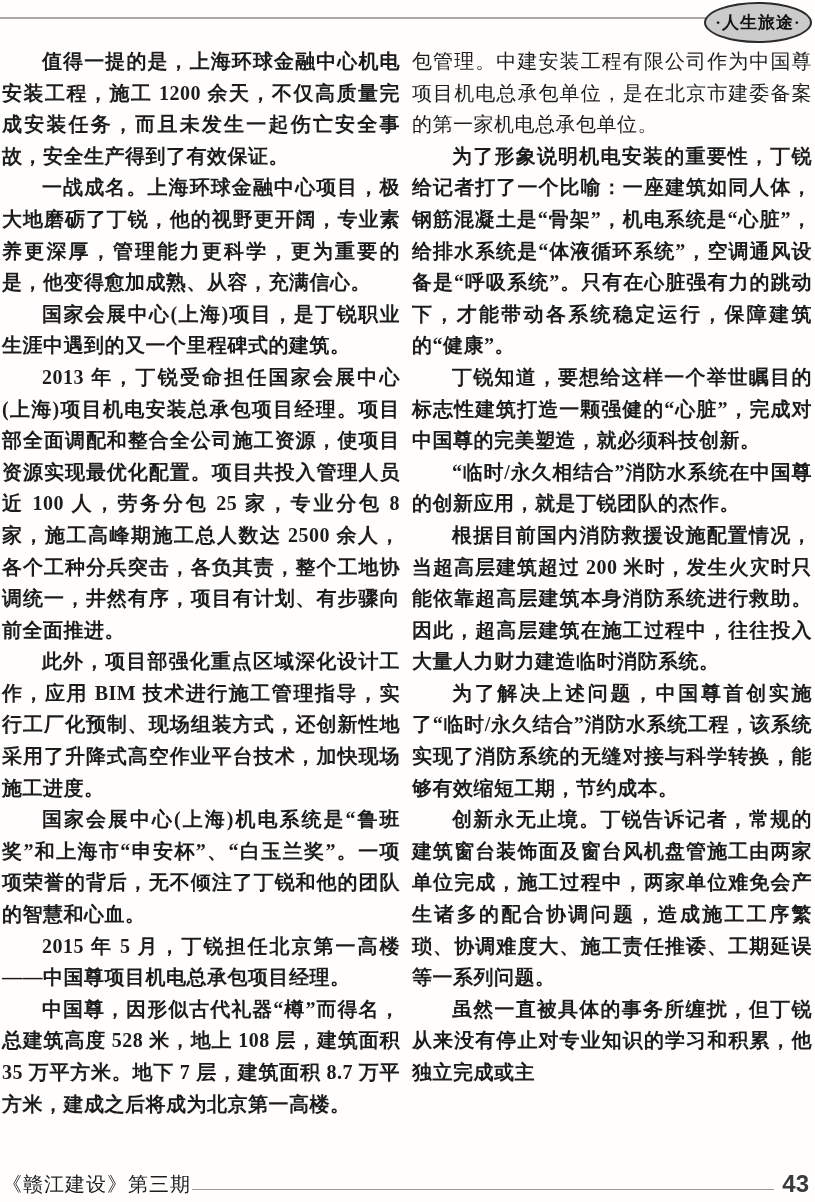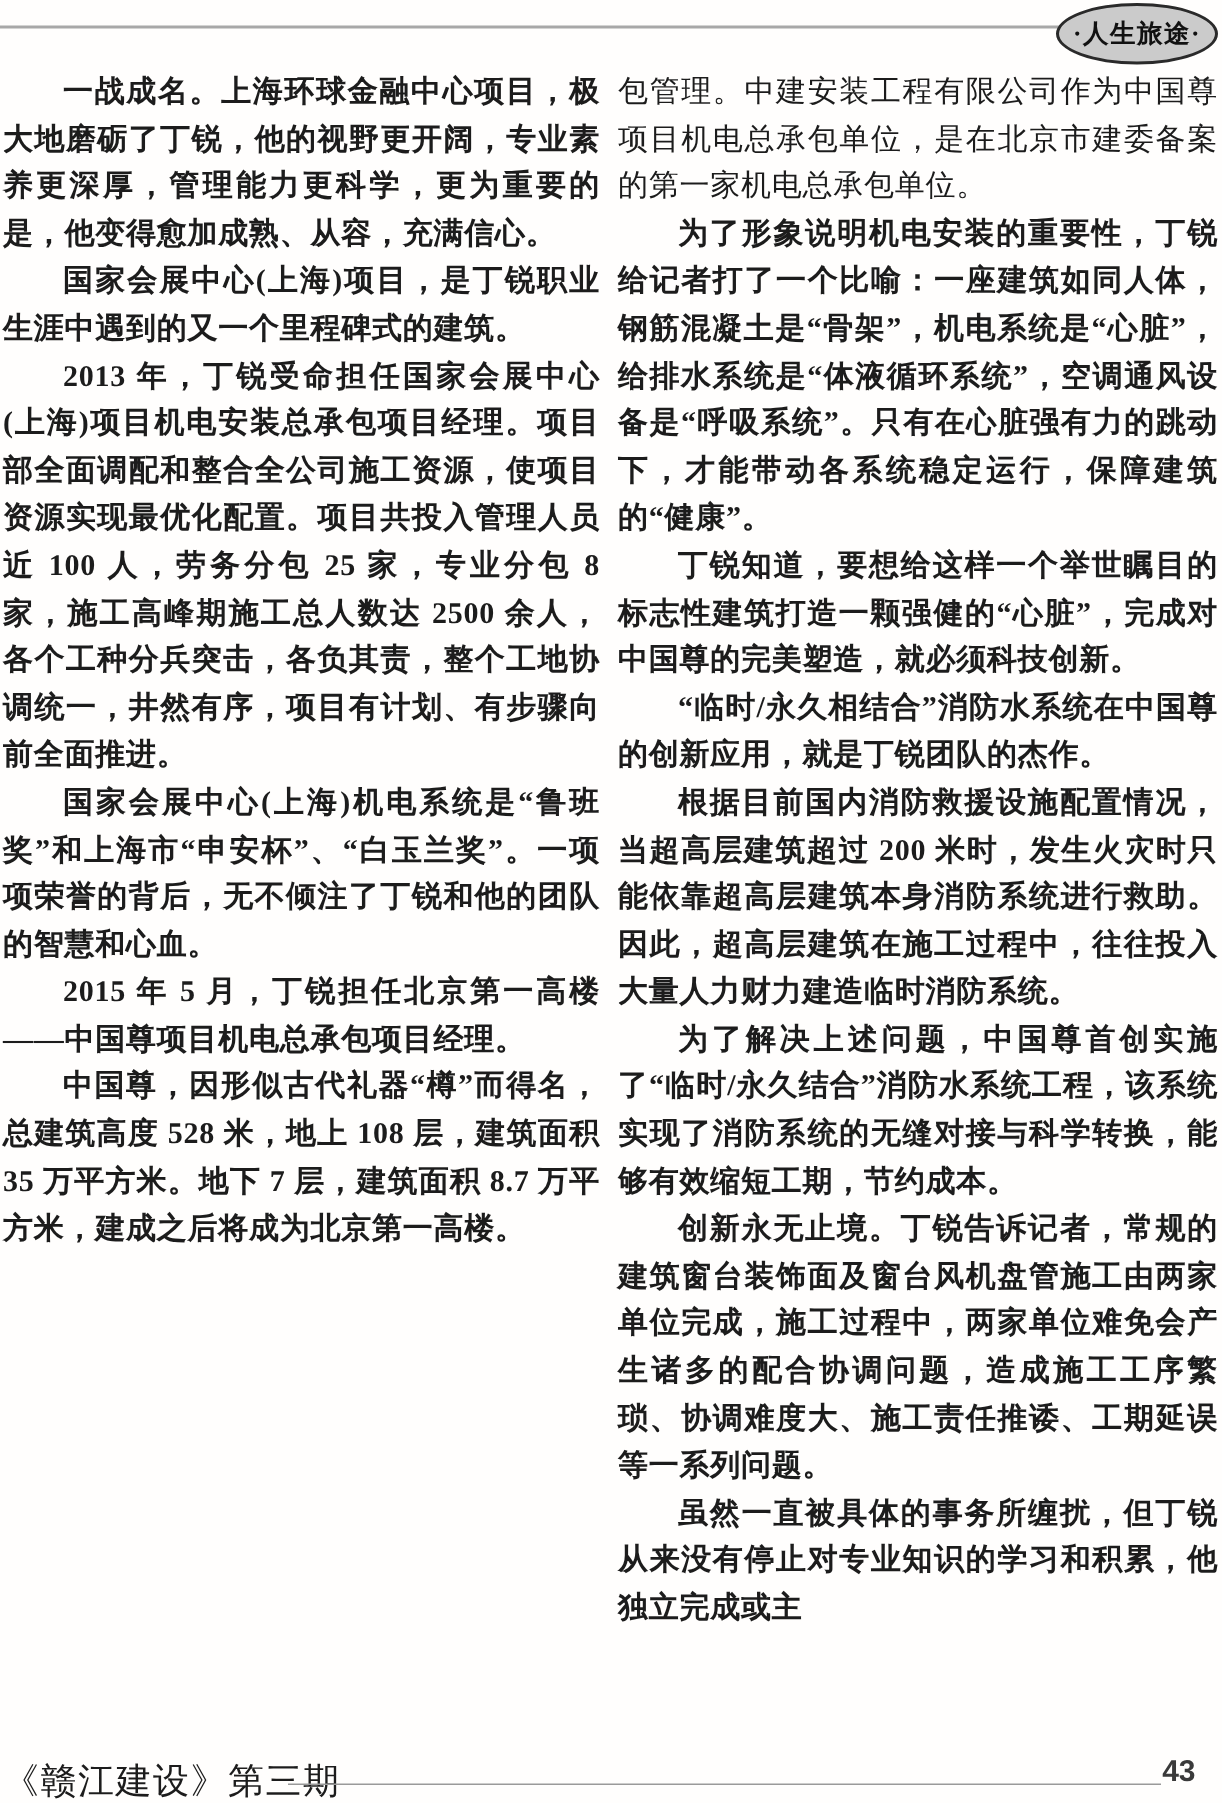--- a/index.html
+++ b/index.html
@@ -57,55 +57,57 @@
   .col-left  { left: 2px;   width: 398px; }
   .col-right { left: 412px; width: 400px; }
   .col p { margin: 0; }
   .col p.ind { text-indent: 2em; font-weight: bold; }
 
   
   .footer-journal {
     position: absolute;
     left: 2px;
     top: 1171px;
-    font-size: 24px;
+    font-size: 20px;
     letter-spacing: 1px;
     color: #1c1c1c;
     white-space: nowrap;
   }
   .footer-rule {
     position: absolute;
     top: 1189px;
     left: 192px;
     width: 582px;
     height: 1px;
     background: #9a9a9a;
   }
   .page-num {
     position: absolute;
-    right: 18px;
+    right: 6px;
     top: 1170px;
     font-family: "Liberation Sans", "DejaVu Sans", sans-serif;
-    font-size: 20px;
+    font-size: 24px;
     font-weight: bold;
     color: #3a3a3a;
   }
 </style>
 </head>
 <body>
 
 <div class="page">
 
   <div class="header-rule"></div>
   <div class="badge">·人生旅途·</div>
 
   <div class="col col-left">
+    <p class="ind">值得一提的是，上海环球金融中心机电安装工程，施工 1200 余天，不仅高质量完成安装任务，而且未发生一起伤亡安全事故，安全生产得到了有效保证。</p>
     <p class="ind">一战成名。上海环球金融中心项目，极大地磨砺了丁锐，他的视野更开阔，专业素养更深厚，管理能力更科学，更为重要的是，他变得愈加成熟、从容，充满信心。</p>
     <p class="ind">国家会展中心(上海)项目，是丁锐职业生涯中遇到的又一个里程碑式的建筑。</p>
     <p class="ind">2013 年，丁锐受命担任国家会展中心(上海)项目机电安装总承包项目经理。项目部全面调配和整合全公司施工资源，使项目资源实现最优化配置。项目共投入管理人员近 100 人，劳务分包 25 家，专业分包 8 家，施工高峰期施工总人数达 2500 余人，各个工种分兵突击，各负其责，整个工地协调统一，井然有序，项目有计划、有步骤向前全面推进。</p>
+    <p class="ind">此外，项目部强化重点区域深化设计工作，应用 BIM 技术进行施工管理指导，实行工厂化预制、现场组装方式，还创新性地采用了升降式高空作业平台技术，加快现场施工进度。</p>
     <p class="ind">国家会展中心(上海)机电系统是“鲁班奖”和上海市“申安杯”、“白玉兰奖”。一项项荣誉的背后，无不倾注了丁锐和他的团队的智慧和心血。</p>
     <p class="ind">2015 年 5 月，丁锐担任北京第一高楼——中国尊项目机电总承包项目经理。</p>
     <p class="ind">中国尊，因形似古代礼器“樽”而得名，总建筑高度 528 米，地上 108 层，建筑面积 35 万平方米。地下 7 层，建筑面积 8.7 万平方米，建成之后将成为北京第一高楼。</p>
 
   </div>
 
   <div class="col col-right">
     <p>包管理。中建安装工程有限公司作为中国尊项目机电总承包单位，是在北京市建委备案的第一家机电总承包单位。</p>
     <p class="ind">为了形象说明机电安装的重要性，丁锐给记者打了一个比喻：一座建筑如同人体，钢筋混凝土是“骨架”，机电系统是“心脏”，给排水系统是“体液循环系统”，空调通风设备是“呼吸系统”。只有在心脏强有力的跳动下，才能带动各系统稳定运行，保障建筑的“健康”。</p>
     <p class="ind">丁锐知道，要想给这样一个举世瞩目的标志性建筑打造一颗强健的“心脏”，完成对中国尊的完美塑造，就必须科技创新。</p>

